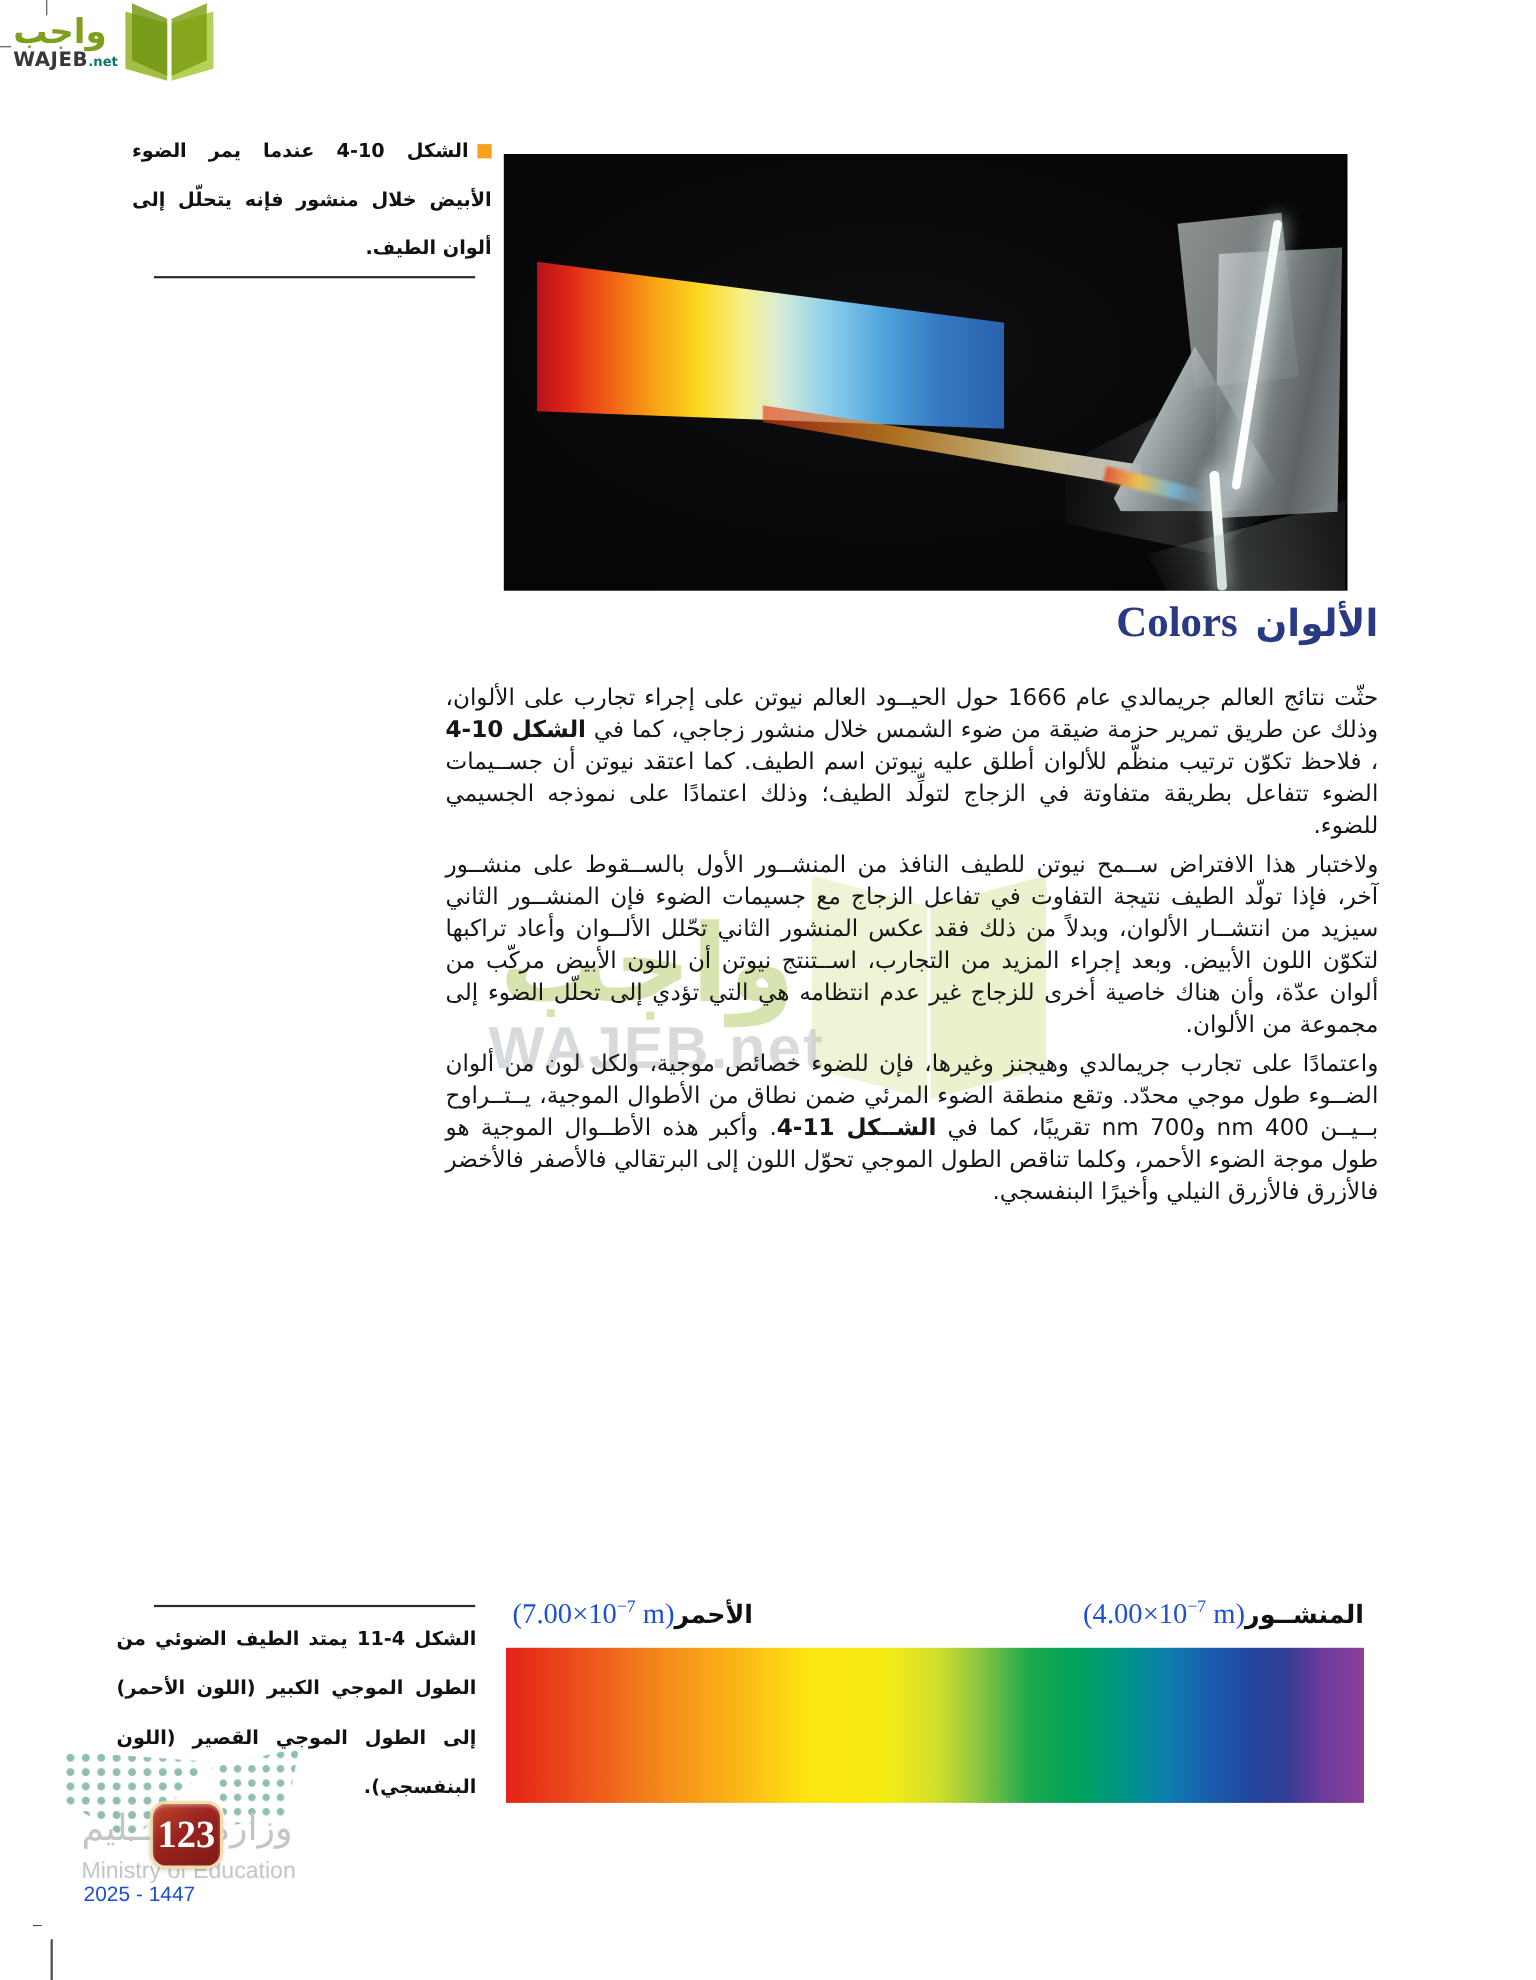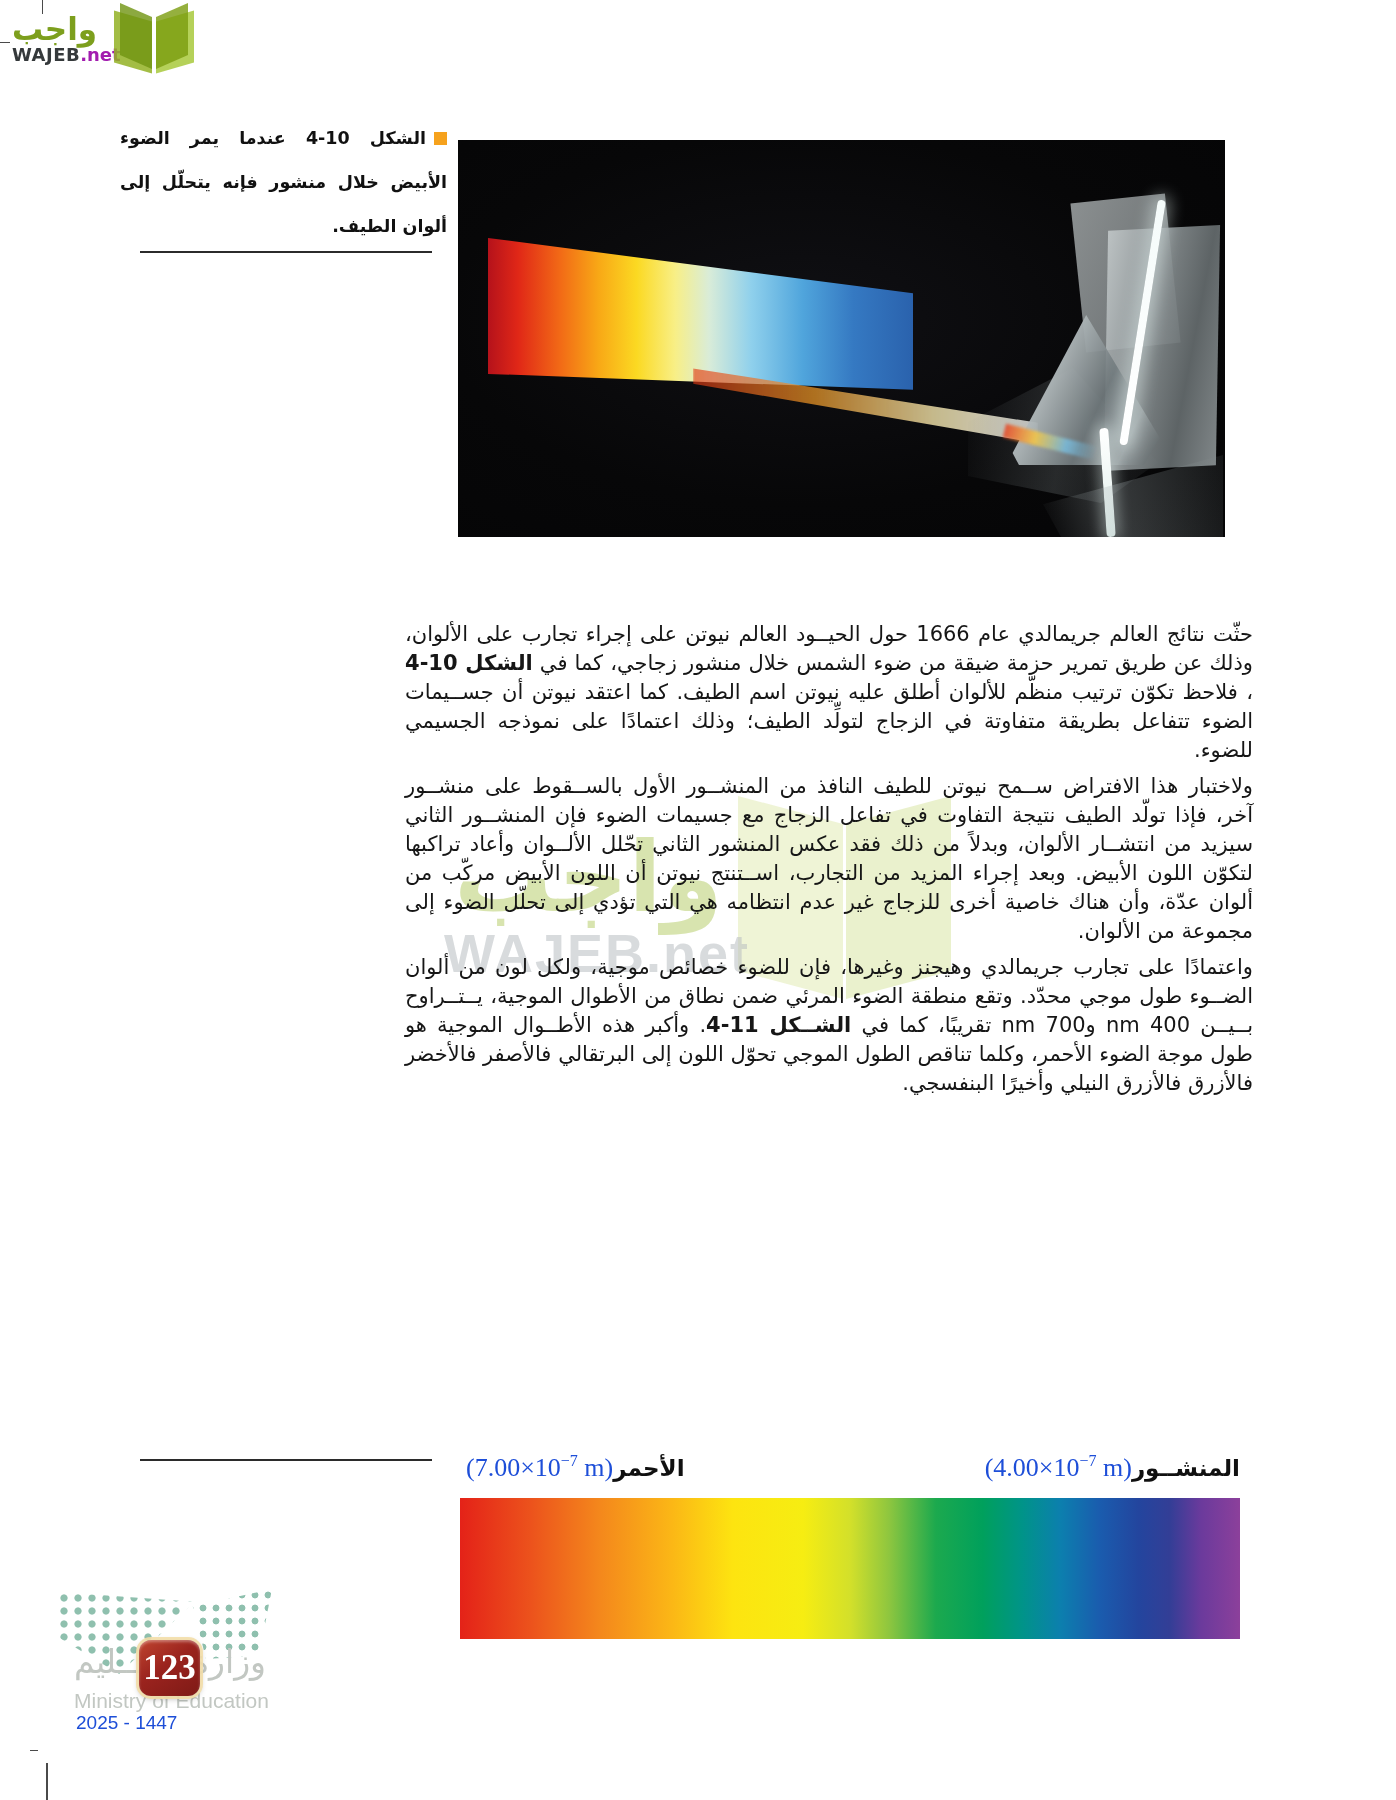--- a/index.html
+++ b/index.html
@@ -10,21 +10,21 @@
   }
   .abs { position:absolute; }
 
   
   .cropmark { background:#4a4a4a; position:absolute; }
 
   
   #logo { left:10px; top:6px; width:190px; height:66px; }
   #logo .ar  { font-size:31px; font-weight:bold; color:#7d9f1d; line-height:30px; }
   #logo .en  { font-size:18px; font-weight:bold; color:#35393b; letter-spacing:.5px; }
-  #logo .net { font-size:18px; font-weight:bold; color:#a21caf; }
+  #logo .net { font-size:12px; font-weight:bold; color:#0f766e; }
   .book { position:absolute; }
   .book div { position:absolute; }
   .pg { width:38px; height:52px; }
 
   
   .margin-cap {
     direction:rtl; text-align:justify; font-weight:bold;
     font-size:17.5px; line-height:44px; color:#111;
   }
   .cap-rule { height:2px; background:#2b2b2b; }
@@ -182,20 +182,23 @@
     <div class="prism-shadow"></div>
     <div class="gray-panel2"></div>
     <div class="gray-panel"></div>
     <div class="prism"></div>
     <div class="white-beam-upper"></div>
     <div class="white-beam-lower"></div>
     <div class="prism-rainbow"></div>
     <div class="table-glint"></div>
   </div>
 
+  <div id="heading" class="abs">
+    <span class="h-ar">الألوان</span><span class="h-en">Colors</span>
+  </div>
 
   <div id="watermark" class="abs">
     <div class="wm-pg" style="left:300px; top:38px; transform:skewY(15deg);  background:#e0e9ad;"></div>
     <div class="wm-pg" style="left:408px; top:38px; transform:skewY(-15deg); background:#d6e39b;"></div>
     <div class="wm-ar">واجب</div>
     <div class="wm-en">WAJEB.net</div>
   </div>
 
   <div id="body-col" class="abs">
     <p><span>حثّت نتائج العالم جريمالدي عام 1666 حول الحيــود العالم نيوتن على إجراء تجارب على الألوان، وذلك عن طريق تمرير حزمة ضيقة من ضوء الشمس خلال منشور زجاجي، كما في </span><span class="fig-ref">الشكل 10-4</span><span> ، فلاحظ تكوّن ترتيب منظّم للألوان أطلق عليه نيوتن اسم الطيف. كما اعتقد نيوتن أن جســيمات الضوء تتفاعل بطريقة متفاوتة في الزجاج لتولِّد الطيف؛ وذلك اعتمادًا على نموذجه الجسيمي للضوء.</span></p>
@@ -205,20 +208,23 @@
 
   <div class="abs spec-label" style="left:460px;">
     <span class="name">الأحمر</span><span class="sci"><span>(7.00×10</span><sup>−7</sup><span> m)</span></span>
   </div>
   <div class="abs spec-label" style="right:156px;">
     <span class="name">المنشــور</span><span class="sci"><span>(4.00×10</span><sup>−7</sup><span> m)</span></span>
   </div>
   <div id="spectrum-bar" class="abs" style="background: linear-gradient(90deg, rgb(228, 34, 24) 0%, rgb(236, 82, 28) 9%, rgb(244, 136, 28) 18%, rgb(251, 182, 22) 27%, rgb(253, 228, 16) 35%, rgb(246, 237, 18) 44%, rgb(211, 224, 42) 50%, rgb(142, 198, 63) 55%, rgb(28, 169, 78) 61%, rgb(0, 160, 92) 67%, rgb(0, 148, 136) 72%, rgb(12, 127, 174) 77%, rgb(26, 92, 174) 82%, rgb(35, 69, 158) 87%, rgb(51, 62, 150) 91%, rgb(107, 58, 156) 95%, rgb(140, 64, 155) 100%);"></div>
 
   <div class="abs cap-rule" style="left:140px; top:1459px; width:292px;"></div>
+  <div class="abs margin-cap" style="left:106px; top:1468px; width:327px; line-height:45px;">
+    <span class="nowrap">الشكل 4-11</span><span> يمتد الطيف الضوئي من الطول الموجي الكبير (اللون الأحمر) إلى الطول الموجي القصير (اللون البنفسجي).</span>
+  </div>
 
   <div id="dots1" class="dots"></div>
   <div id="dots2" class="dots"></div>
   <div id="ministry-ar" class="abs">وزارة التعــليم</div>
   <div id="ministry-en" class="abs">Ministry of Education</div>
   <div id="ministry-years" class="abs">2025 - 1447</div>
   <div id="page-badge" class="abs">
     <span>123</span>
   </div>
 

